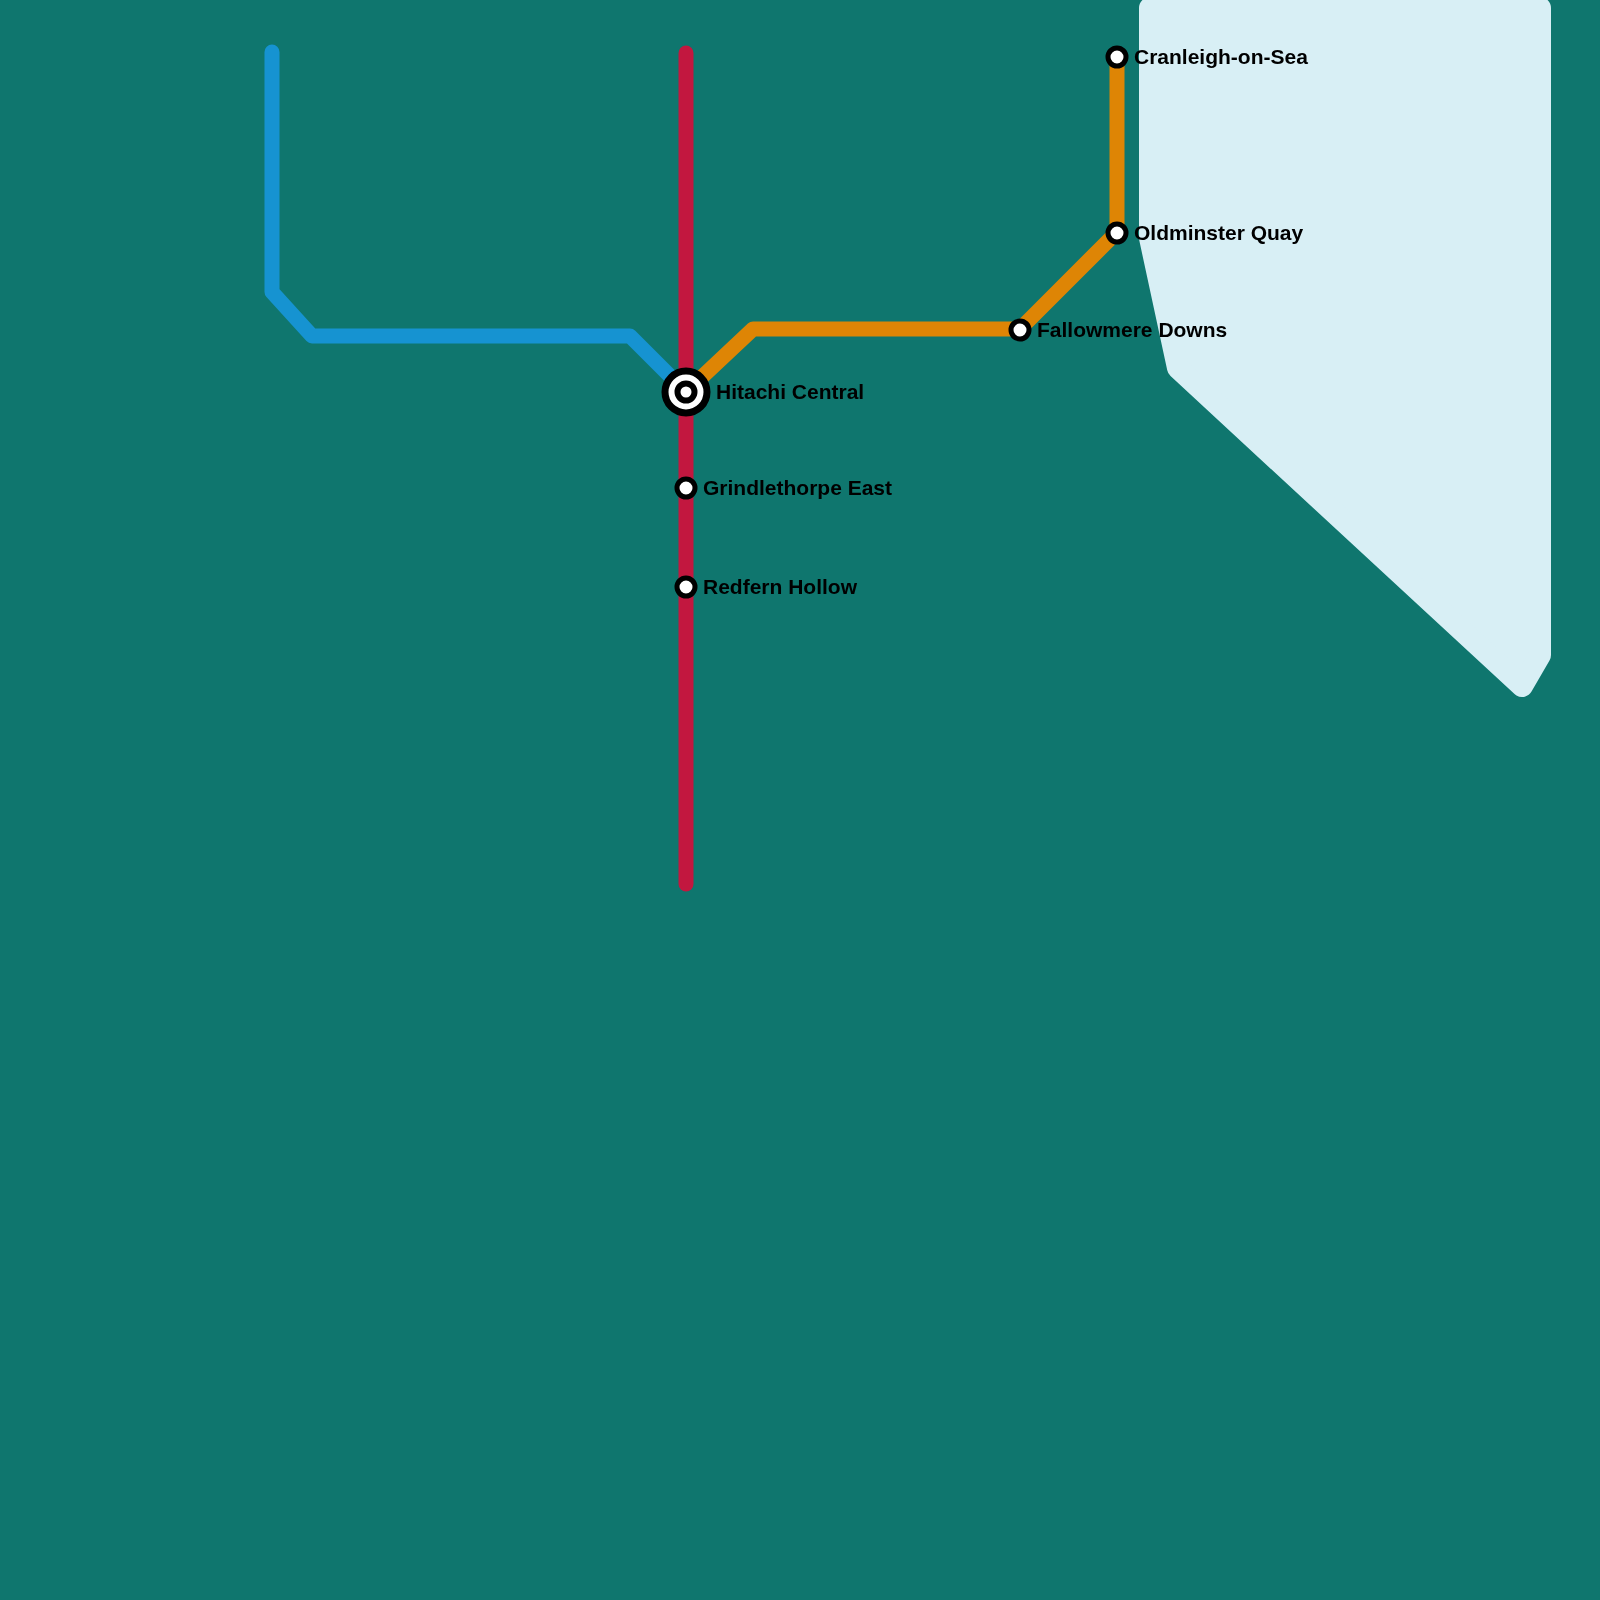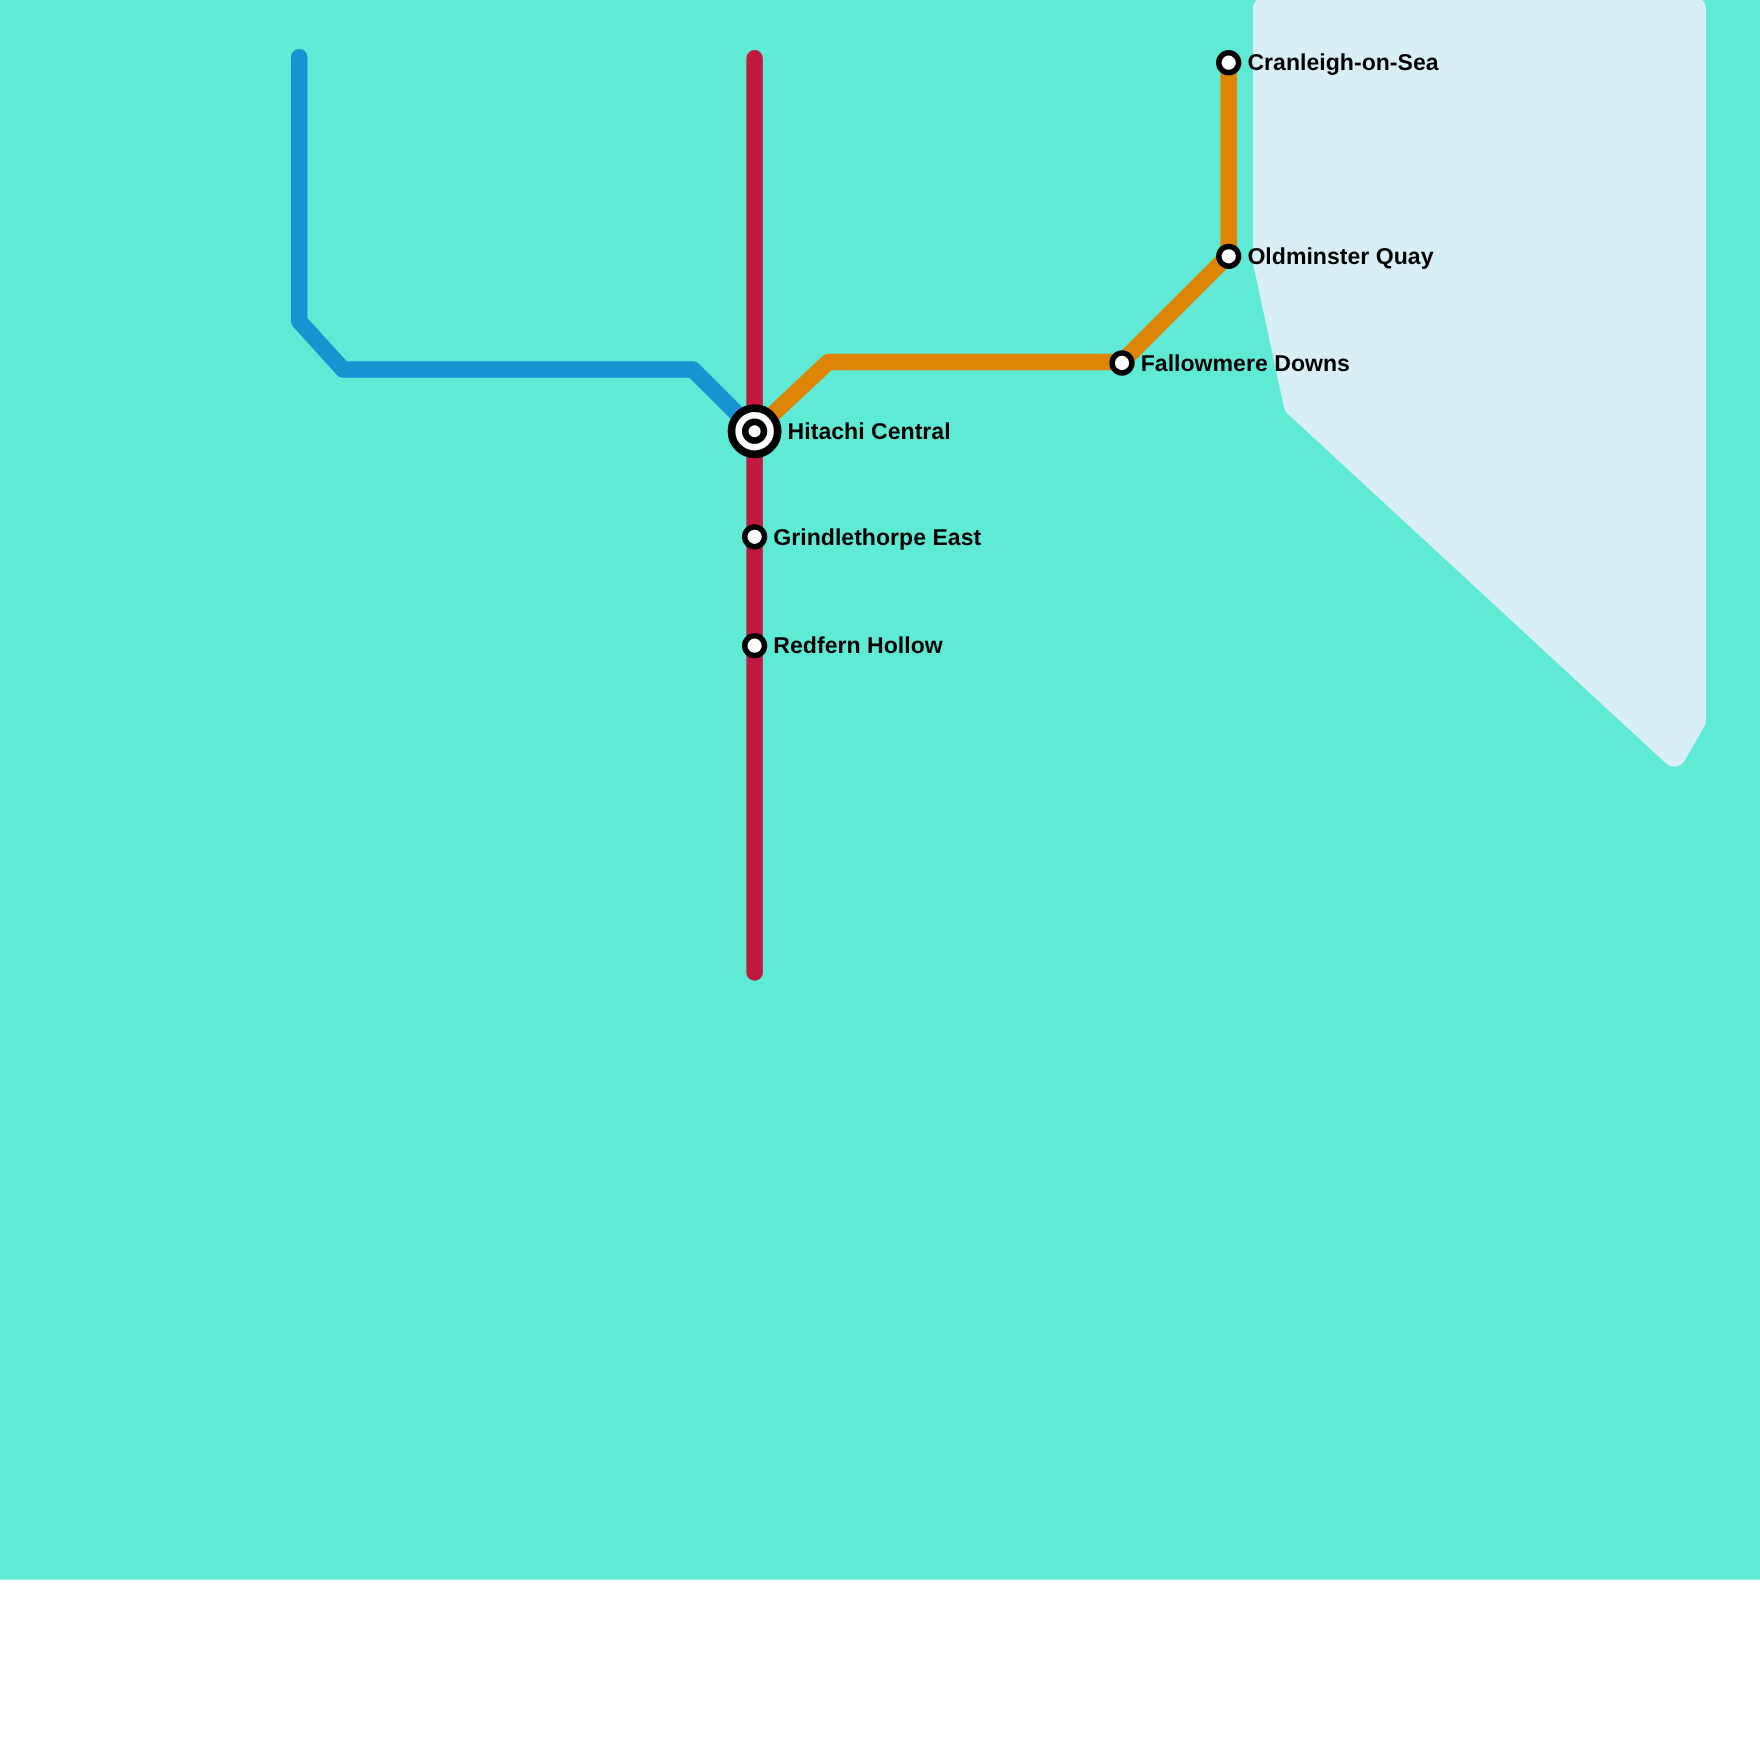--- a/index.html
+++ b/index.html
@@ -7,22 +7,22 @@
     padding: 0;
     width: 1600px;
     height: 1600px;
     background: #ffffff;
     font-family: "Liberation Sans", sans-serif;
     overflow: hidden;
   }
   .map-wrap {
     position: relative;
     width: 1600px;
-    height: 1436px;
-    background: #5eead4;
+    height: 1600px;
+    background: #0f766e;
   }
   svg {
     display: block;
   }
   .station-label {
     font-family: "Liberation Sans", sans-serif;
     font-weight: bold;
     fill: #000000;
   }
 </style>

